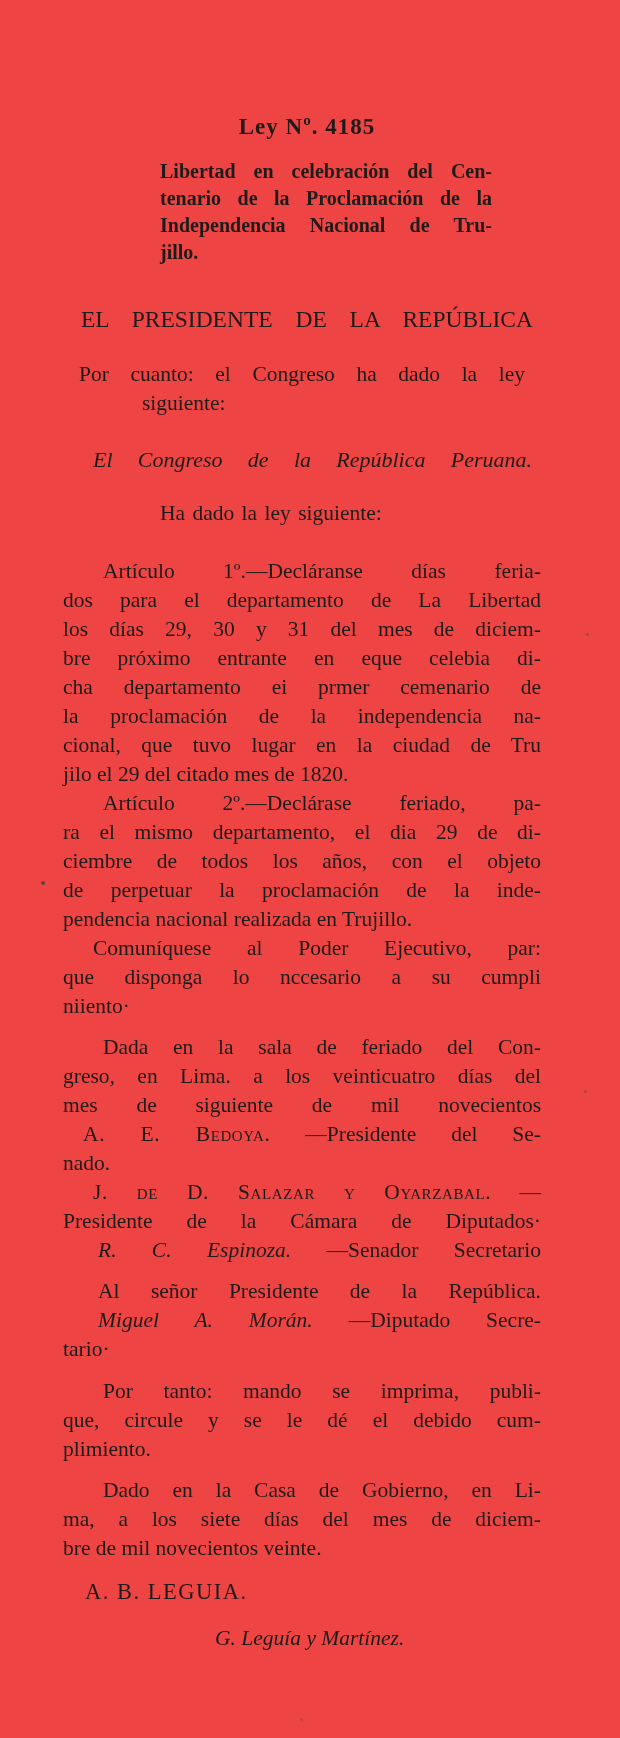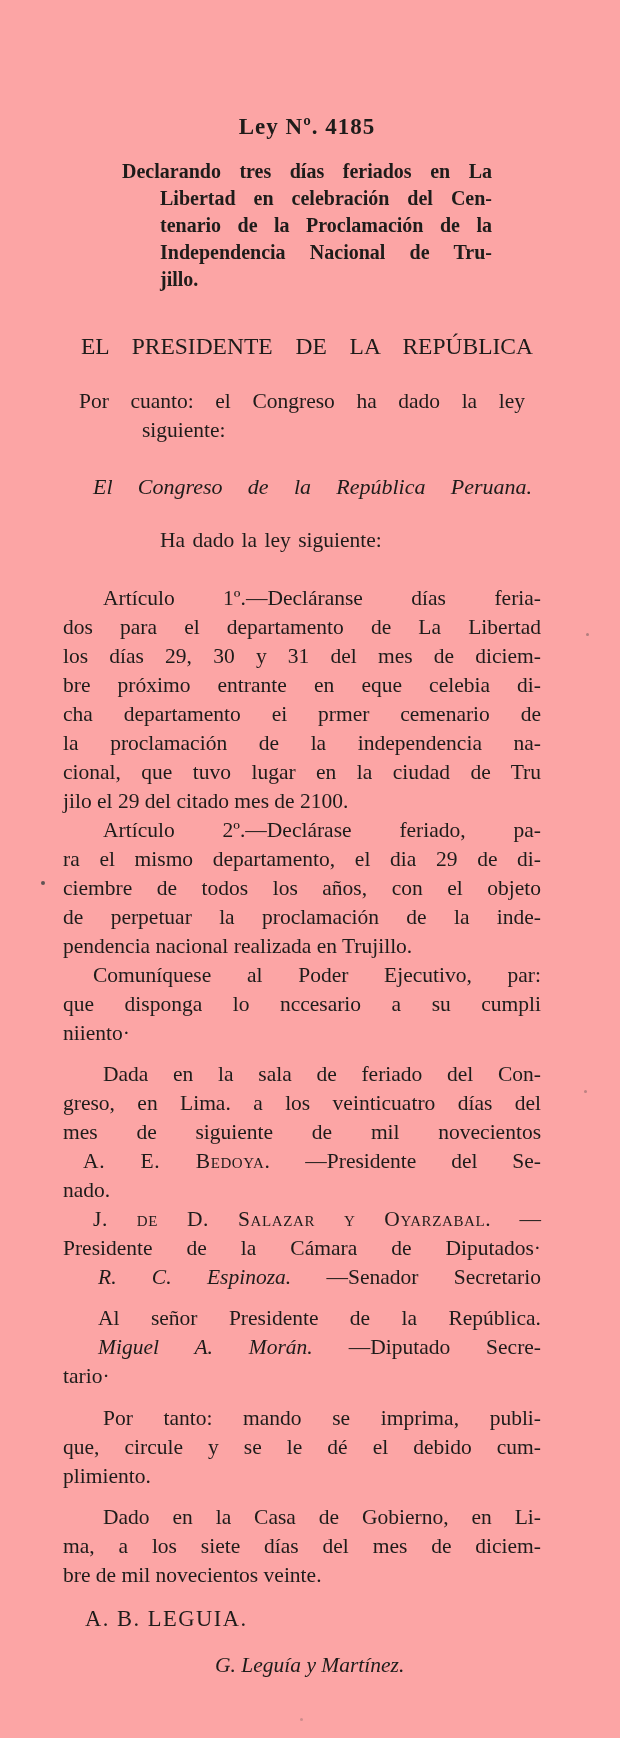--- a/index.html
+++ b/index.html
@@ -1,21 +1,21 @@
 <!DOCTYPE html>
 <html><head>
 <meta charset="utf-8">
 <style>
   html,body { margin:0; padding:0; background:#e8e8e8; }
   .page {
     position: relative;
     width: 620px;
     height: 1738px;
     margin: 0 auto;
-    background: #fca5a5;
+    background: #ef4444;
     overflow: hidden;
     font-family: "Liberation Serif", "DejaVu Serif", serif;
     color: #1e1c1a;
     box-sizing: border-box;
     padding: 112px 79px 0 63px;
   }
   .line {
     font-size: 21.5px;
     line-height: 29px;
     white-space: normal;
@@ -98,21 +98,20 @@
   .sp4 { left: 300px; top: 1718px; width: 3px; height: 3px; opacity: .25; }
 </style>
 </head>
 <body>
 
 <div class="page">
 
   <div class="line law-number">Ley Nº. 4185</div>
 
   <div class="heading">
-    <div class="line j hang">Declarando tres días feriados en La</div>
     <div class="line j">Libertad en celebración del Cen-</div>
     <div class="line j">tenario de la Proclamación de la</div>
     <div class="line j">Independencia Nacional de Tru-</div>
     <div class="line l">jillo.</div>
   </div>
 
   <div class="line j president-line">EL PRESIDENTE DE LA REPÚBLICA</div>
 
   <div class="por-cuanto">
     <div class="line j">Por cuanto: el Congreso ha dado la ley</div>
@@ -124,21 +123,21 @@
   <div class="line l ha-dado">Ha dado la ley siguiente:</div>
 
   <div class="para mt29">
     <div class="line j i40">Artículo 1º.—Decláranse días feria-</div>
     <div class="line j">dos para el departamento de La Libertad</div>
     <div class="line j">los días 29, 30 y 31 del mes de diciem-</div>
     <div class="line j">bre próximo entrante en eque celebia di-</div>
     <div class="line j">cha departamento ei prmer cemenario de</div>
     <div class="line j">la proclamación de la independencia na-</div>
     <div class="line j">cional, que tuvo lugar en la ciudad de Tru</div>
-    <div class="line l">jilo el 29 del citado mes de 2100.</div>
+    <div class="line l">jilo el 29 del citado mes de 1820.</div>
   </div>
 
   <div class="para">
     <div class="line j i40">Artículo 2º.—Declárase feriado, pa-</div>
     <div class="line j">ra el mismo departamento, el dia 29 de di-</div>
     <div class="line j">ciembre de todos los años, con el objeto</div>
     <div class="line j">de perpetuar la proclamación de la inde-</div>
     <div class="line l">pendencia nacional realizada en Trujillo.</div>
   </div>
 

